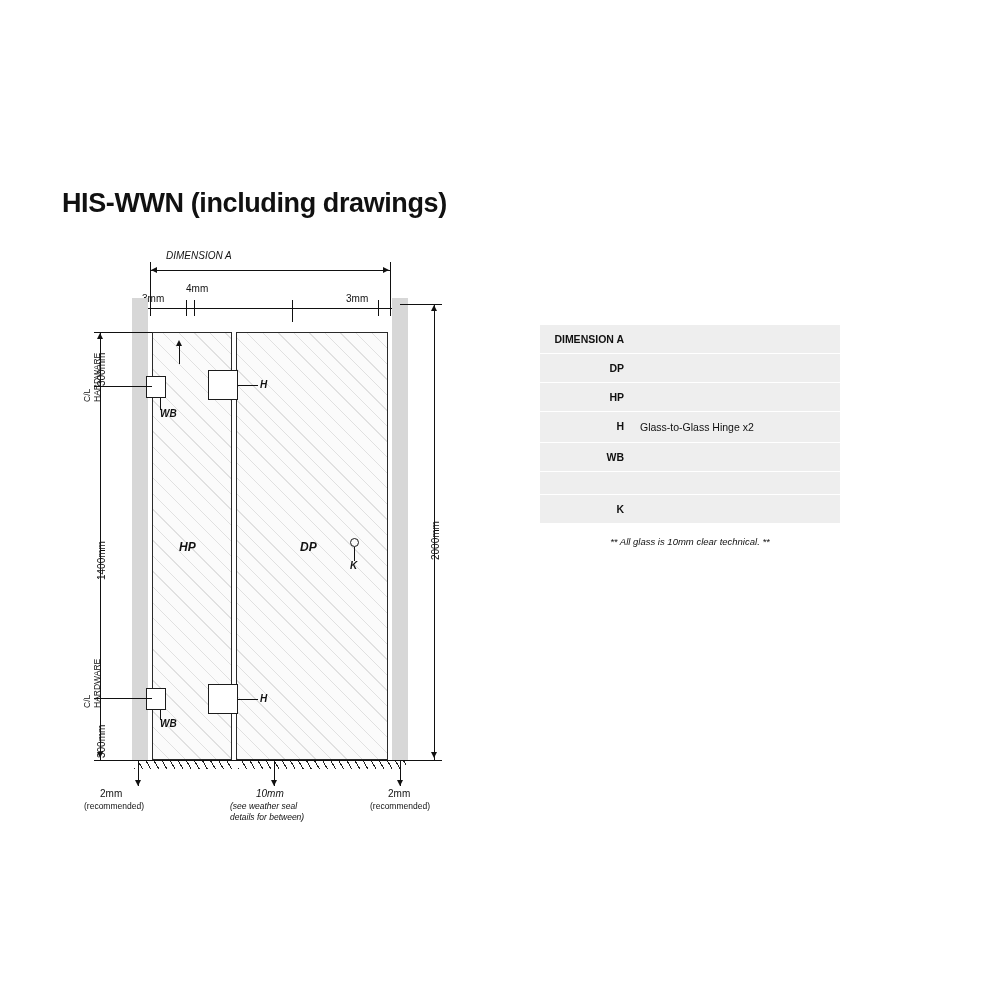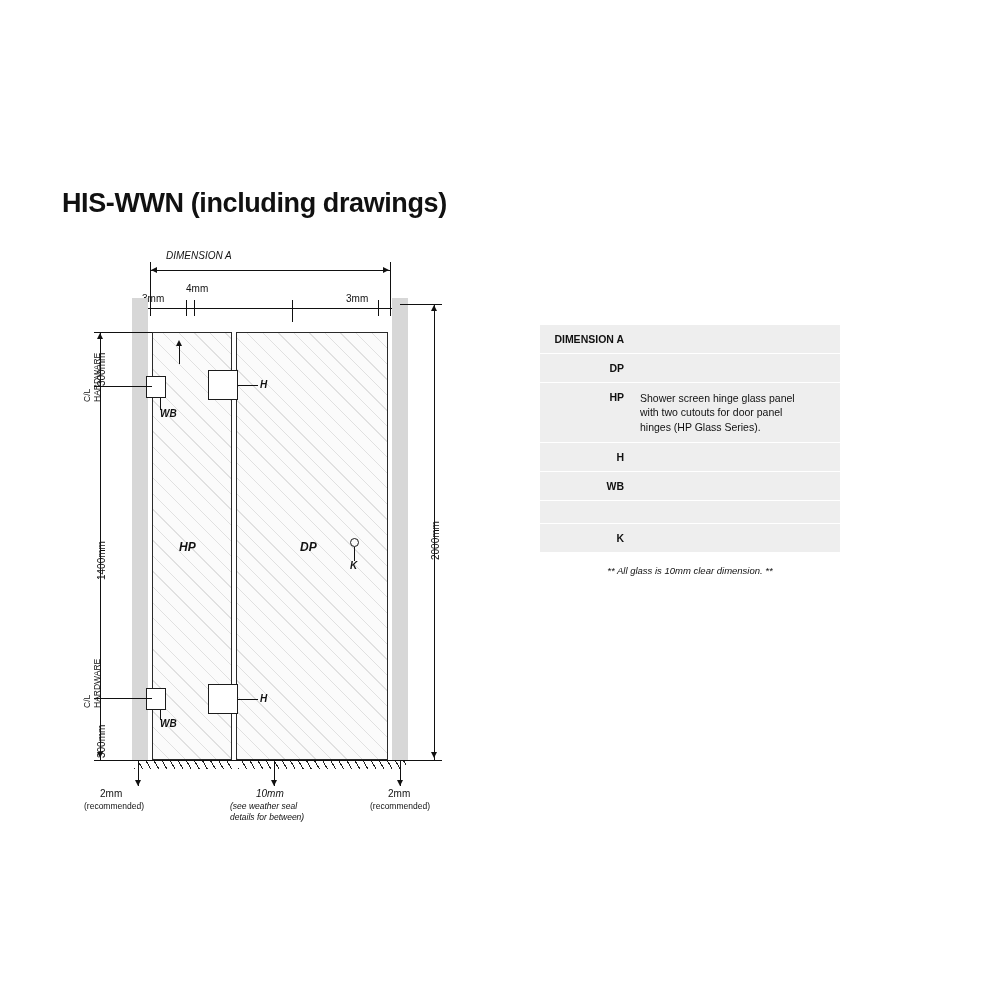--- a/index.html
+++ b/index.html
@@ -290,33 +290,31 @@
   <div class="legend-row">
     <div class="legend-key">DIMENSION A</div>
   </div>
 
   <div class="legend-row">
     <div class="legend-key">DP</div>
   </div>
 
   <div class="legend-row">
     <div class="legend-key">HP</div>
-    <div class="legend-val">Shower screen hinge glass panel
-with two cutouts for door panel
-hinges (HP Glass Series).</div>
   </div>
 
   <div class="legend-row">
     <div class="legend-key">H</div>
+    <div class="legend-val">Glass-to-Glass Hinge x2</div>
   </div>
 
   <div class="legend-row wide">
     <div class="legend-key">WB</div>
   </div>
 
   <div class="legend-spacer"></div>
 
   <div class="legend-row">
     <div class="legend-key">K</div>
   </div>
 
-  <div class="legend-footnote">** All glass is 10mm clear dimension. **</div>
+  <div class="legend-footnote">** All glass is 10mm clear technical. **</div>
 </div>
 
 </body></html>

